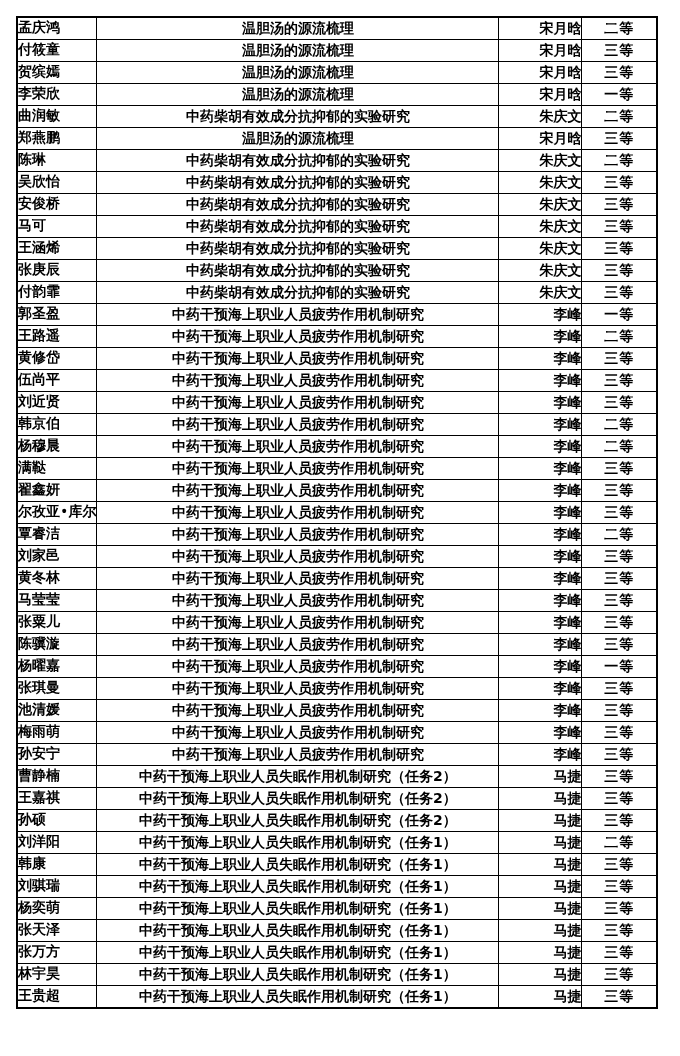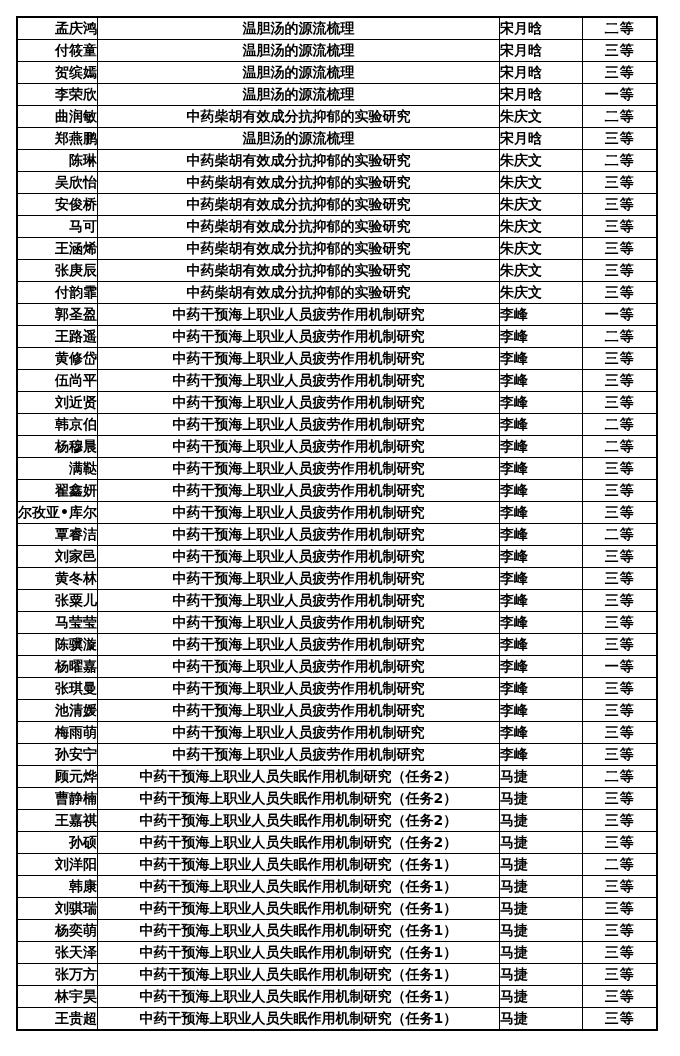--- a/index.html
+++ b/index.html
@@ -33,28 +33,29 @@
     vertical-align: middle;
     overflow: visible;
     white-space: nowrap;
   }
   .col-student { width: 73px; }
   .col-title   { width: 402px; }
   .col-teacher { width: 83px; }
   .col-grade   { width: 75px; }
 
   .c-student {
-    text-align: right;
+    text-align: left;
+    font-family: Liberation Mono, monospace;
   }
   .c-title {
     text-align: center;
     padding-left: 4px;
   }
   .c-teacher {
-    text-align: left;
+    text-align: right;
   }
   .c-grade {
     text-align: center;
     letter-spacing: 1px;
   }
 </style>
 </head>
 <body>
 
 <table class="awards-table">
@@ -215,32 +216,32 @@
         <td class="c-teacher">李峰</td>
         <td class="c-grade">三等</td>
       </tr>
       <tr>
         <td class="c-student">黄冬林</td>
         <td class="c-title">中药干预海上职业人员疲劳作用机制研究</td>
         <td class="c-teacher">李峰</td>
         <td class="c-grade">三等</td>
       </tr>
       <tr>
+        <td class="c-student">马莹莹</td>
+        <td class="c-title">中药干预海上职业人员疲劳作用机制研究</td>
+        <td class="c-teacher">李峰</td>
+        <td class="c-grade">三等</td>
+      </tr>
+      <tr>
         <td class="c-student">张粟儿</td>
         <td class="c-title">中药干预海上职业人员疲劳作用机制研究</td>
         <td class="c-teacher">李峰</td>
         <td class="c-grade">三等</td>
       </tr>
       <tr>
-        <td class="c-student">马莹莹</td>
-        <td class="c-title">中药干预海上职业人员疲劳作用机制研究</td>
-        <td class="c-teacher">李峰</td>
-        <td class="c-grade">三等</td>
-      </tr>
-      <tr>
         <td class="c-student">陈骥漩</td>
         <td class="c-title">中药干预海上职业人员疲劳作用机制研究</td>
         <td class="c-teacher">李峰</td>
         <td class="c-grade">三等</td>
       </tr>
       <tr>
         <td class="c-student">杨曜嘉</td>
         <td class="c-title">中药干预海上职业人员疲劳作用机制研究</td>
         <td class="c-teacher">李峰</td>
         <td class="c-grade">一等</td>
@@ -261,26 +262,20 @@
         <td class="c-student">梅雨萌</td>
         <td class="c-title">中药干预海上职业人员疲劳作用机制研究</td>
         <td class="c-teacher">李峰</td>
         <td class="c-grade">三等</td>
       </tr>
       <tr>
         <td class="c-student">孙安宁</td>
         <td class="c-title">中药干预海上职业人员疲劳作用机制研究</td>
         <td class="c-teacher">李峰</td>
         <td class="c-grade">三等</td>
-      </tr>
-      <tr>
-        <td class="c-student">顾元烨</td>
-        <td class="c-title">中药干预海上职业人员失眠作用机制研究（任务2）</td>
-        <td class="c-teacher">马捷</td>
-        <td class="c-grade">二等</td>
       </tr>
       <tr>
         <td class="c-student">曹静楠</td>
         <td class="c-title">中药干预海上职业人员失眠作用机制研究（任务2）</td>
         <td class="c-teacher">马捷</td>
         <td class="c-grade">三等</td>
       </tr>
       <tr>
         <td class="c-student">王嘉祺</td>
         <td class="c-title">中药干预海上职业人员失眠作用机制研究（任务2）</td>

